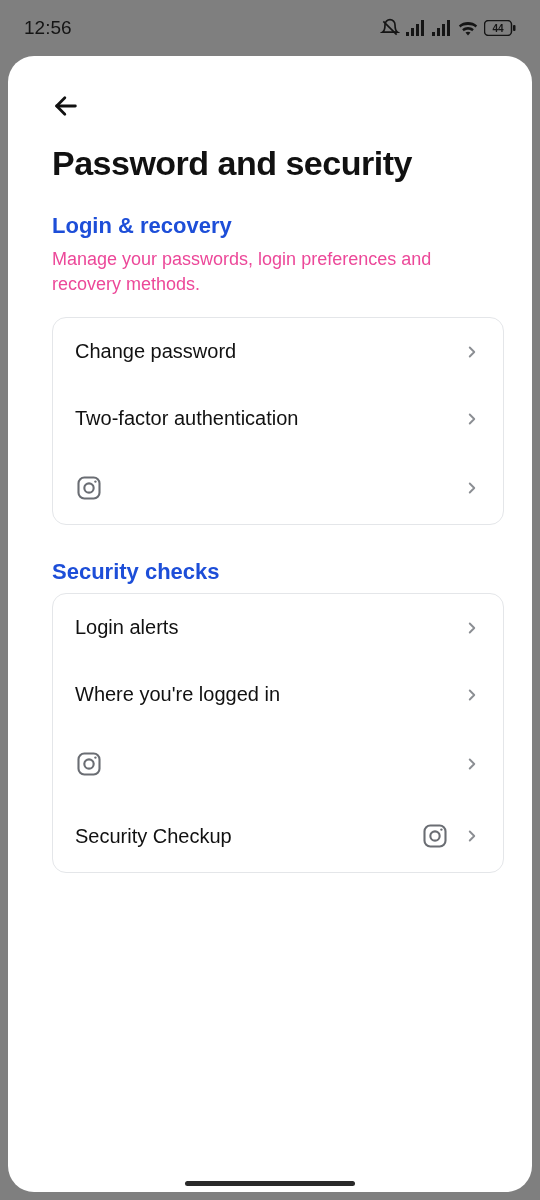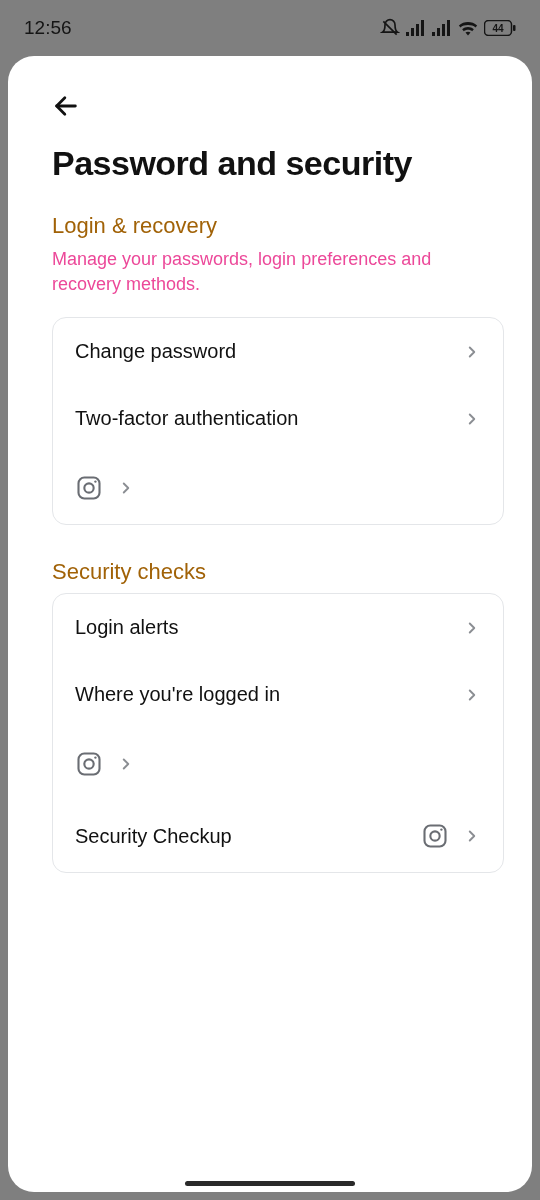--- a/index.html
+++ b/index.html
@@ -52,41 +52,42 @@
     }
     .page-title {
       font-size: 34px;
       font-weight: 700;
       color: #111;
       letter-spacing: -0.5px;
       margin-bottom: 30px;
     }
     .section-title {
       font-size: 22px;
-      font-weight: 400;
-      color: #a16207;
+      font-weight: 700;
+      color: #1d4ed8;
       margin-bottom: 8px;
     }
     .section-desc {
       font-size: 18px;
       line-height: 1.4;
       color: #ec4899;
       margin-bottom: 20px;
     }
     .card {
       border: 1px solid #e4e6e9;
       border-radius: 14px;
       margin-bottom: 34px;
       overflow: hidden;
     }
     .row {
       display: flex;
       align-items: center;
       padding: 22px 22px;
       gap: 14px;
+      justify-content: space-between;
     }
     .row-label {
       font-size: 20px;
       color: #111;
       flex: 1;
     }
     .ig-icon {
       width: 28px;
       height: 28px;
       color: #6a6d73;

